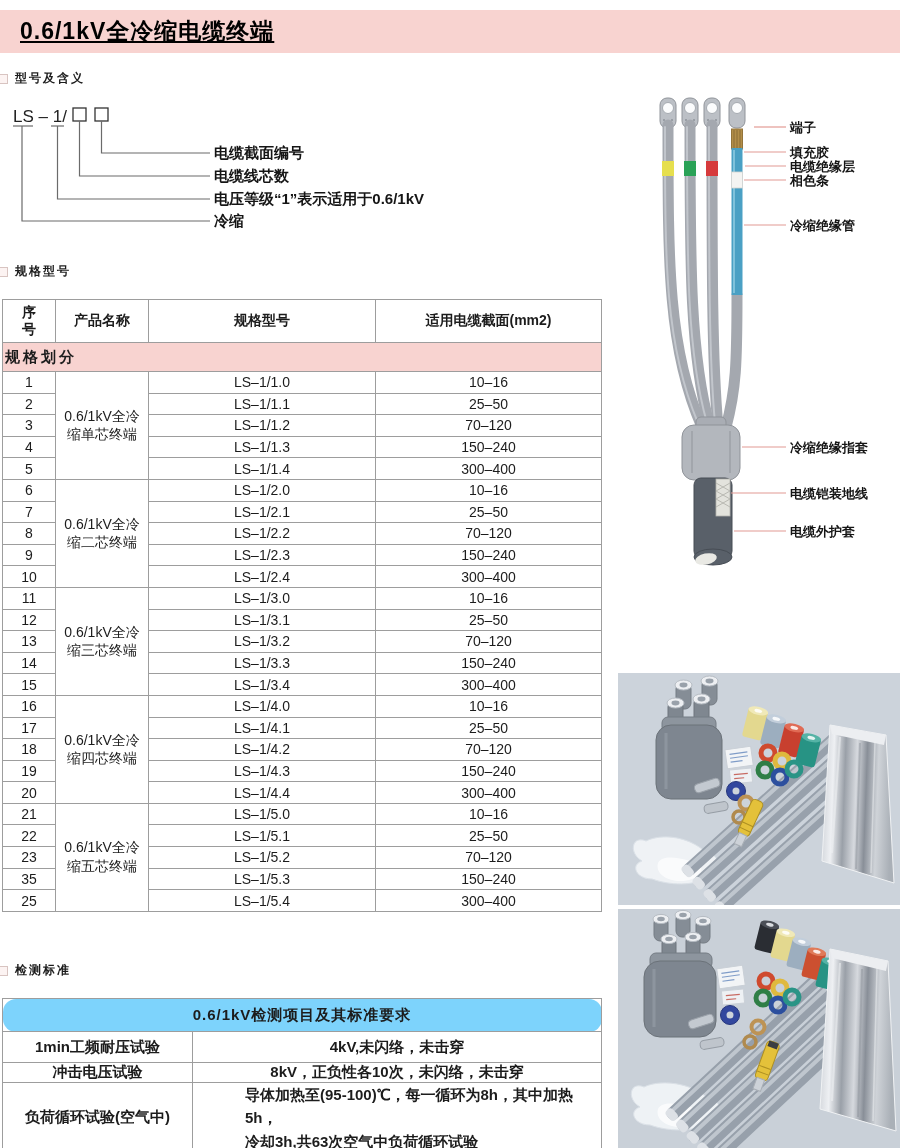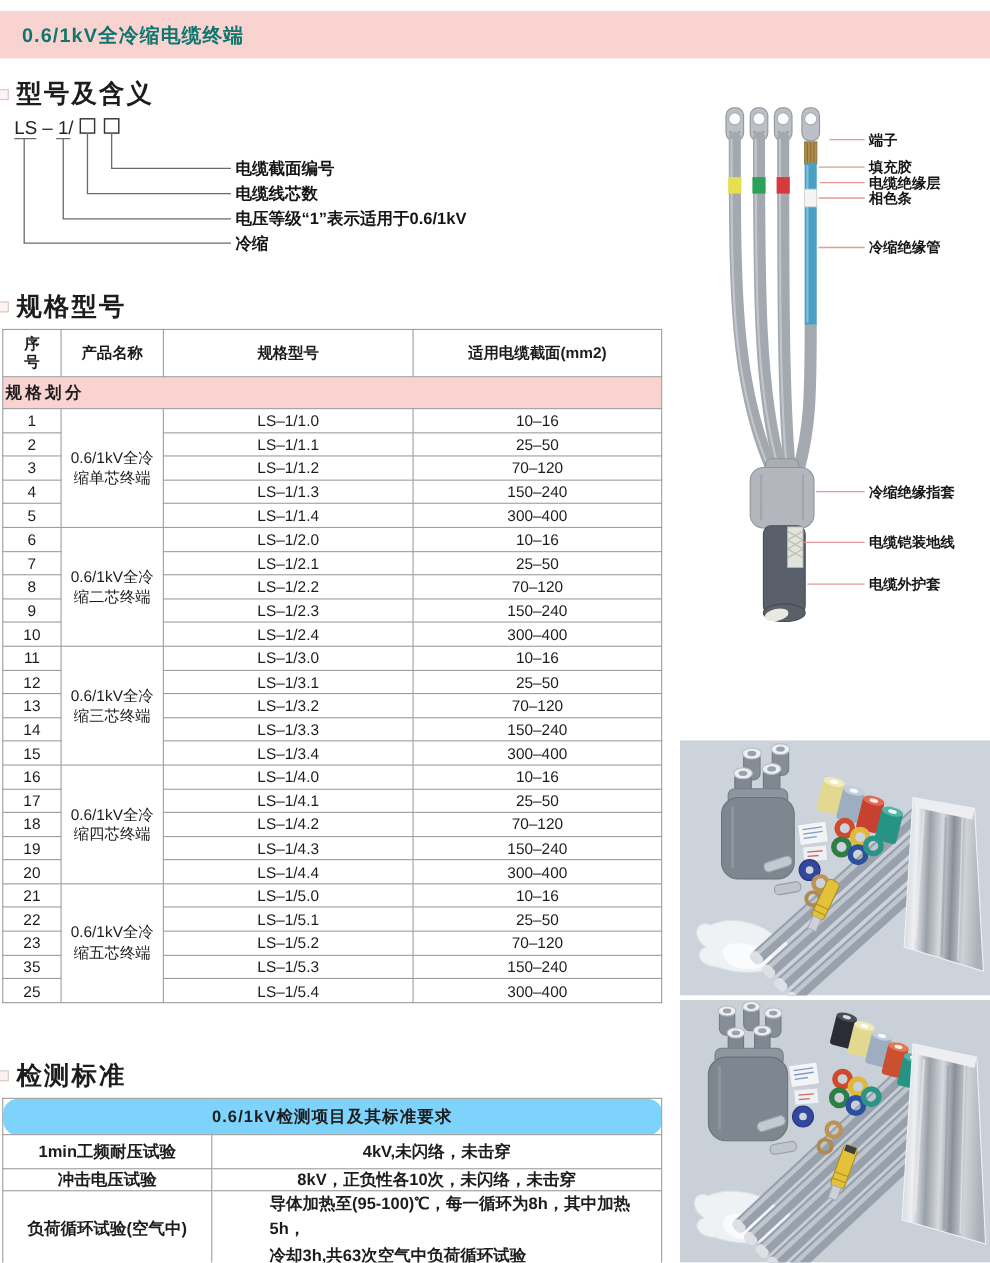--- a/index.html
+++ b/index.html
@@ -7,29 +7,29 @@
   .page {
     position:relative; width:900px; height:1148px; overflow:hidden;
     background:#ffffff; color:#1c1c1c;
     font-family:"Liberation Sans", sans-serif;
   }
   
   .title-bar {
     position:absolute; left:0; top:10px; width:900px; height:43px;
     background:#f8d3d0; display:flex; align-items:center; padding-left:20px;
   }
-  .title-bar h1 { font-size:18px; font-weight:bold; color:#0f766e; letter-spacing:1px; }
+  .title-bar h1 { font-size:23px; font-weight:bold; color:#000000; letter-spacing:1px;text-decoration:underline; }
 
   
   .sec { position:absolute; left:0; display:flex; align-items:center; }
   .sec .mark {
     width:10px; height:10px; border:1px solid #d8c4c1; background:#fcf3f2;
     margin-left:-2px; margin-right:7px; flex:0 0 auto;
   }
-  .sec .sec-label { font-size:23px; font-weight:bold; letter-spacing:2px;text-align:right; }
+  .sec .sec-label { font-size:12px; font-weight:bold; letter-spacing:2px;text-align:right; }
   .sec-model { top:70px; }
   .sec-spec  { top:263px; }
   .sec-test  { top:962px; }
 
   
   .model-svg { position:absolute; left:5px; top:100px; }
 
   
   table { border-collapse:collapse; table-layout:fixed; }
   td, th { border:1px solid #9d9d9d; font-weight:normal; overflow:hidden; }

